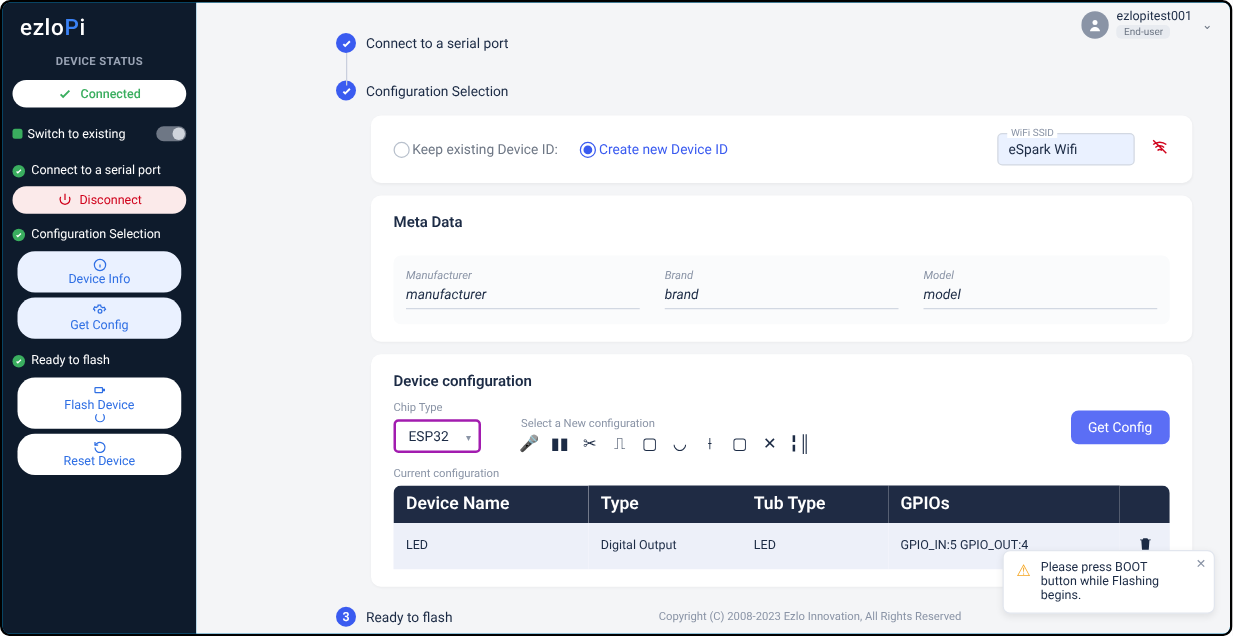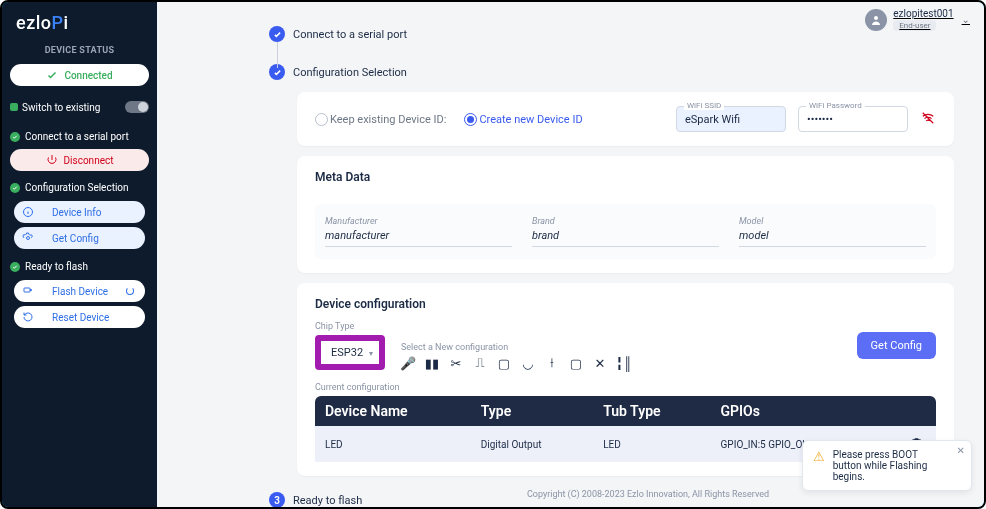--- a/index.html
+++ b/index.html
@@ -14,26 +14,26 @@
   .pill.connected { color: #3aae5f; font-weight: 500; justify-content: center; }
   .pill.disconnect { background: #fbeaea; color: #d0021b; justify-content: center; }
   .row-switch { display: flex; align-items: center; gap: 4px; padding: 6px 8px; margin: 6px 0; font-size: 10px; color: #fff; }
   .row-switch .lamp { width: 8px; height: 8px; background: #3aae5f; border-radius: 2px; flex-shrink: 0; }
   .toggle { width: 24px; height: 12px; background: #6e7785; border-radius: 8px; position: relative; margin-left: auto; }
   .toggle::after { content: ""; position: absolute; right: 1px; top: 1px; width: 10px; height: 10px; background: #cfd4dc; border-radius: 50%; }
   .side-group { padding: 2px 0; }
   .side-header { display: flex; align-items: center; gap: 5px; padding: 4px 8px; font-size: 10px; color: #fff; }
   .side-header .chk { width: 10px; height: 10px; border-radius: 50%; background: #3aae5f; display: flex; align-items: center; justify-content: center; flex-shrink: 0; }
   .side-header .chk svg { width: 6px; height: 6px; }
-  .sub-pill { background: #eaf1ff; color: #2f6fe4; border-radius: 14px; padding: 5px 8px; margin: 4px 12px; display: flex; align-items: center; gap: 18px; font-size: 10px; cursor: pointer; }
+  .sub-pill { background: #eaf1ff; color: #2f6fe4; border-radius: 14px; padding: 5px 8px; margin: 4px 12px; display: flex; align-items: center; gap: 0; font-size: 10px; cursor: pointer; flex-direction: column; }
   .sub-pill.white { background: #fff; }
   .spinner { width: 8px; height: 8px; border: 1.5px solid #2f6fe4; border-top-color: transparent; border-radius: 50%; }
   
   .main { flex: 1; display: flex; flex-direction: column; background: #f4f5f7; position: relative; }
-  .topbar { position: absolute; right: 14px; top: 6px; display: flex; align-items: center; gap: 6px; font-size: 10px; z-index: 5; text-decoration: underline; }
+  .topbar { position: absolute; right: 14px; top: 6px; display: flex; align-items: center; gap: 6px; font-size: 10px; z-index: 5; }
   .avatar { width: 22px; height: 22px; background: #8a94a6; border-radius: 50%; display: flex; align-items: center; justify-content: center; }
   .avatar svg { width: 12px; height: 12px; fill: #fff; }
   .user-box { display: flex; flex-direction: column; align-items: flex-start; }
   .user-name { color: #1c2b45; font-size: 10px; }
   .user-role { background: #e8ebf0; color: #6e7785; font-size: 8px; padding: 1px 6px; border-radius: 4px; margin-top: 1px; }
   .chev { color: #6e7785; font-size: 10px; margin-left: 2px; }
   
   .content { flex: 1; overflow-y: auto; padding: 0 0 40px 0; }
   
   .stepper-line { position: relative; margin-left: 112px; }
@@ -56,24 +56,24 @@
   .fld label { position: absolute; top: -5px; left: 8px; background: #fff; padding: 0 3px; font-size: 8px; color: #8a94a6; }
   .fld input { border: 1px solid #d2d8e2; border-radius: 4px; padding: 6px 8px; font-size: 11px; width: 110px; height: 26px; color: #1c2b45; }
   .fld.ssid input { background: #eaf1ff; }
   .wifi-off { color: #d0021b; font-size: 14px; align-self: center; position: relative; }
   .card h3 { font-size: 12px; color: #1c2b45; font-weight: 600; margin-bottom: 2px; }
   .meta-row { display: flex; gap: 20px; margin-top: 20px; padding: 12px 10px; background: #fafbfc; border-radius: 6px; flex-wrap: wrap; }
   .meta-item { flex: 1; min-width: 140px; font-style: italic; }
   .meta-item .ml { font-size: 9px; color: #8a94a6; margin-bottom: 3px; }
   .meta-item .mv { font-size: 11px; color: #1c2b45; border-bottom: 1px solid #d2d8e2; padding-bottom: 4px; }
   
-  .cfg-top { display: flex; align-items: flex-end; gap: 16px; }
+  .cfg-top { display: flex; align-items: flex-end; gap: 32px; }
   .chip-box { display: flex; flex-direction: column; gap: 4px; }
   .chip-label { font-size: 9px; color: #8a94a6; }
-  .chip-select { border: 6px solid #a21caf; border-radius: 4px; padding: 5px 24px 5px 10px; font-size: 11px; color: #1c2b45; background: #fff; position: relative; width: 70px; }
+  .chip-select { border: 2px solid #a21caf; border-radius: 4px; padding: 5px 24px 5px 10px; font-size: 11px; color: #1c2b45; background: #fff; position: relative; width: 70px; }
   .chip-caret { position: absolute; right: 6px; top: 8px; color: #8a94a6; font-size: 8px; }
   .cfg-icons-wrap { display: flex; flex-direction: column; gap: 4px; }
   .cfg-icons-label { font-size: 9px; color: #8a94a6; }
   .cfg-icons { display: flex; gap: 10px; align-items: center; }
   .cfg-icon { width: 14px; height: 14px; color: #1c2b45; display: flex; align-items: center; justify-content: center; font-size: 13px; cursor: pointer; }
   .cfg-btn { margin-left: auto; background: #5b6ef5; color: #fff; border: none; border-radius: 6px; padding: 7px 14px; font-size: 11px; cursor: pointer; align-self: center; }
   .cur-label { font-size: 9px; color: #8a94a6; margin-top: 12px; }
   table { width: 100%; border-collapse: collapse; margin-top: 4px; }
   thead tr { background: #1f2b44; color: #fff; }
   thead th { text-align: left; font-size: 14px; font-weight: 600; padding: 7px 10px; }
@@ -227,24 +227,20 @@
             <span>Keep existing Device ID:</span>
           </label>
           <label class="radio-opt sel">
             <span class="r sel"></span>
             <span>Create new Device ID</span>
           </label>
           <div class="wifi-inputs">
             <div class="fld ssid">
               <label>WiFi SSID</label>
               <input value="eSpark Wifi" style="">
-            </div>
-            <div class="fld">
-              <label>WiFi Password</label>
-              <input value="•••••••" style="">
             </div>
             <span class="wifi-off">
               <svg width="16" height="14" viewBox="0 0 24 24" fill="none" stroke="#d0021b" stroke-width="2">
                   <path d="M3 9a14 14 0 0 1 18 0M6 13a9 9 0 0 1 12 0M9 17a4 4 0 0 1 6 0M3 3l18 18"></path>
                 </svg>
             </span>
           </div>
         </div>
       </div>
 

